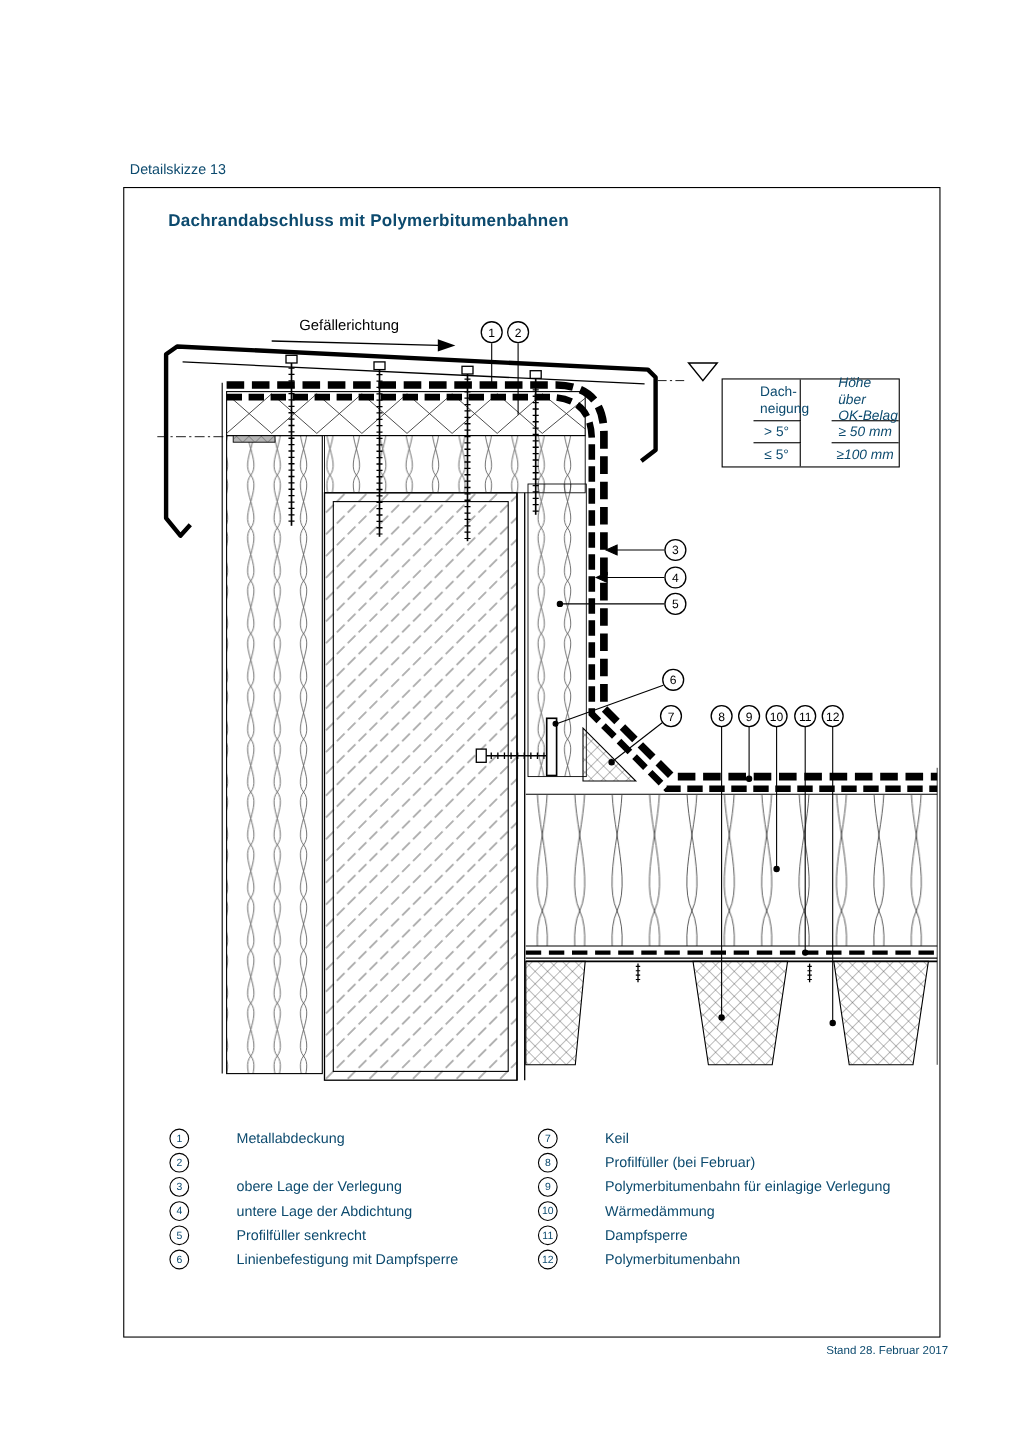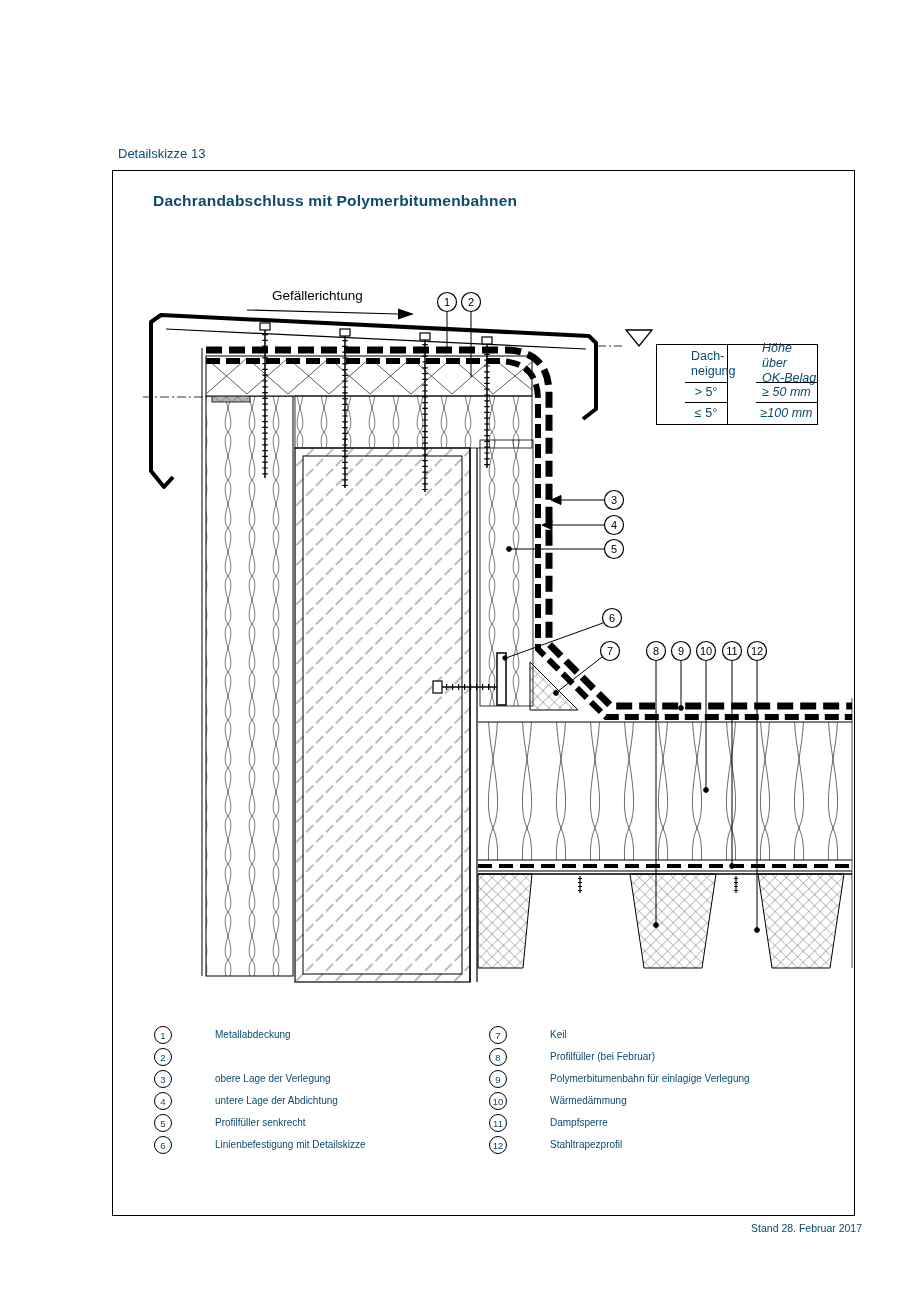--- a/index.html
+++ b/index.html
@@ -22,21 +22,21 @@
   .spec-table .cell.last{border-bottom:none;}
   .spec-table .cell.val{align-items:center;padding-left:0;flex-direction:row;justify-content:center;}
   
   .legend-col{position:absolute;display:flex;flex-direction:column;}
   .legend-left{left:154px;top:1026px;width:330px;}
   .legend-right{left:489px;top:1026px;width:340px;}
   .legend-row{display:flex;align-items:flex-start;margin-bottom:4px;}
   .lnum{width:16px;height:16px;border:1px solid #000;border-radius:50%;
         display:flex;align-items:center;justify-content:center;
         font-size:9.5px;flex-shrink:0;margin-right:15px;}
-  .ltext{font-size:10px;line-height:15px;padding-top:1px;padding-left:28px;}
+  .ltext{font-size:13px;line-height:15px;padding-top:1px;padding-left:28px;}
   .footer{position:absolute;right:58px;top:1222px;font-size:10.5px;}
 </style>
 </head>
 <body>
 
 <div class="page">
 
   <div class="doc-label">Detailskizze 13</div>
 
   <div class="frame"></div>
@@ -264,21 +264,21 @@
     <div class="legend-row">
       <span class="lnum">4</span>
       <span class="ltext">untere Lage der Abdichtung</span>
     </div>
     <div class="legend-row">
       <span class="lnum">5</span>
       <span class="ltext">Profilfüller senkrecht</span>
     </div>
     <div class="legend-row">
       <span class="lnum">6</span>
-      <span class="ltext">Linienbefestigung mit Detailskizze</span>
+      <span class="ltext">Linienbefestigung mit Dampfsperre</span>
     </div>
   </div>
 
   <div class="legend-col legend-right">
     <div class="legend-row">
       <span class="lnum">7</span>
       <span class="ltext">Keil</span>
     </div>
     <div class="legend-row">
       <span class="lnum">8</span>
@@ -291,19 +291,19 @@
     <div class="legend-row">
       <span class="lnum">10</span>
       <span class="ltext">Wärmedämmung</span>
     </div>
     <div class="legend-row">
       <span class="lnum">11</span>
       <span class="ltext">Dampfsperre</span>
     </div>
     <div class="legend-row">
       <span class="lnum">12</span>
-      <span class="ltext">Stahltrapezprofil</span>
+      <span class="ltext">Polymerbitumenbahn</span>
     </div>
   </div>
 
   <div class="footer">Stand 28. Februar 2017</div>
 
 </div>
 
 </body></html>

